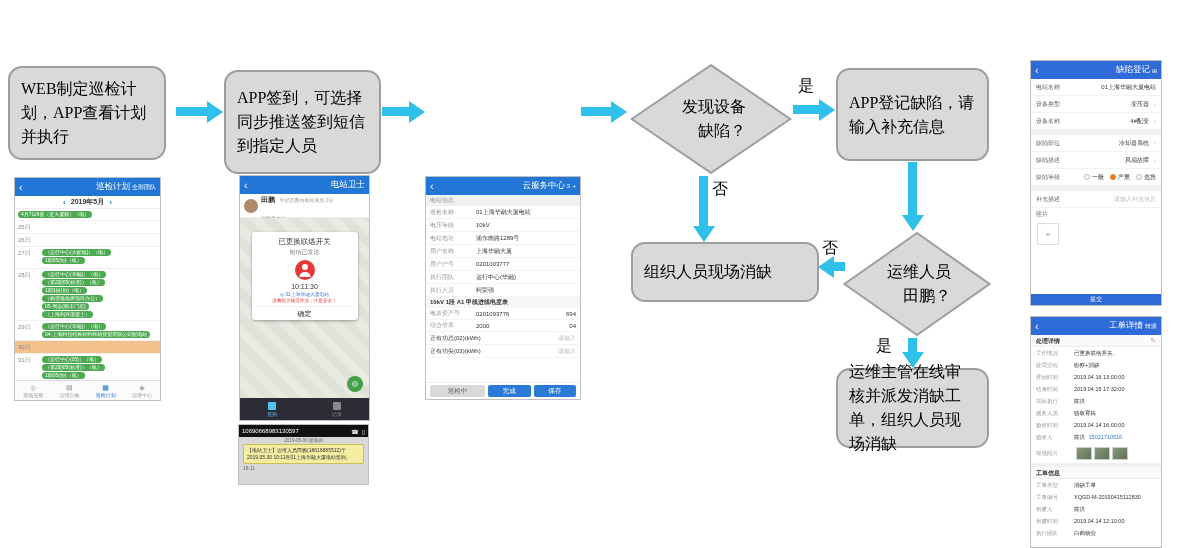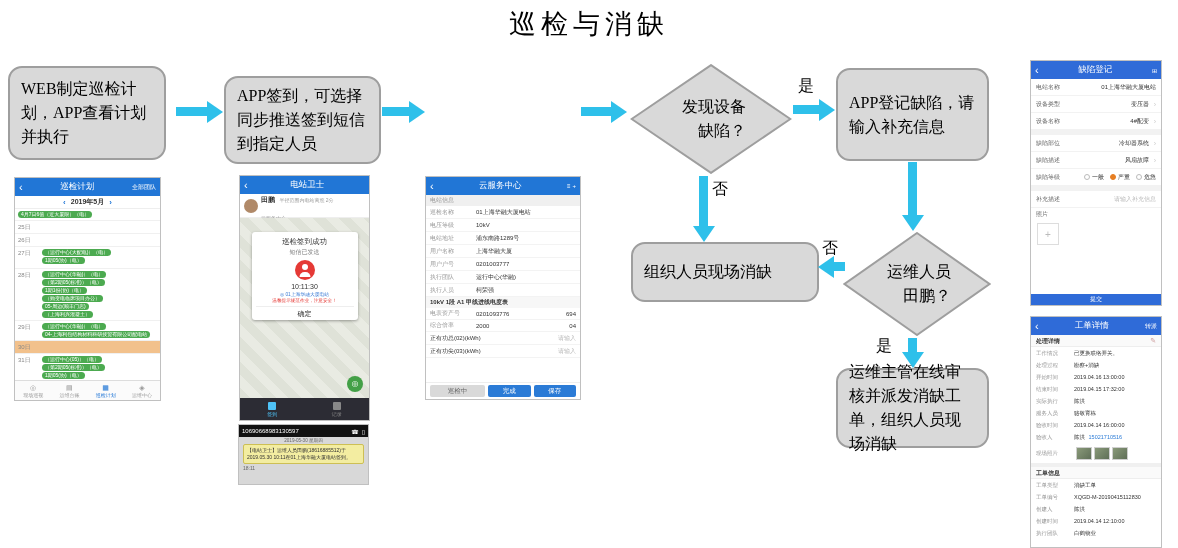--- a/index.html
+++ b/index.html
@@ -22,21 +22,21 @@
   .ah.left::after{right:auto;left:-15px;border-left:none;border-right:16px solid #2ec0ea}
   .av{width:9px}
   .av::after{content:"";position:absolute;left:50%;bottom:-15px;transform:translateX(-50%);
              border-top:16px solid #2ec0ea;border-left:11px solid transparent;border-right:11px solid transparent}
   .blabel{position:absolute;font-size:16px}
   
   .phone{position:absolute;background:#fff;border:1px solid #c0c0c0;overflow:hidden}
   .ph{height:18px;background:#2176d6;color:#fff;display:flex;align-items:center;padding:0 4px;gap:2px}
   .ph.indigo{background:#2f6bd8}
   .ph .bk{font-size:11px;line-height:1}
-  .ph .tt{flex:1;text-align:center;font-size:8.5px}
+  .ph .tt{flex:1;text-align:right;font-size:8.5px}
   .ph .rt{font-size:6px}
   
   .monthrow{height:13px;display:flex;align-items:center;justify-content:center;gap:5px;
             font-size:7px;font-weight:bold;color:#333;border-bottom:1px solid #eee;background:#fff}
   .monthrow .nav{color:#2176d6;font-size:8px}
   .topbadge{padding:1px 3px;border-bottom:1px solid #f0f0f0}
   .pill{display:block;width:fit-content;max-width:100%;background:#4caa50;color:#fff;font-size:5px;
         line-height:7px;padding:0 3px;border-radius:4px;margin:1px 0;white-space:nowrap;overflow:hidden}
   .dayrow{display:flex;border-bottom:1px solid #f0f0f0;padding:1px 3px}
   .dayrow .dt{width:24px;font-size:6px;color:#888;flex:none;padding-top:1px}
@@ -121,24 +121,23 @@
   .ophotos{display:flex;align-items:center;height:20px;padding:0 5px;gap:2px;background:#fff}
   .ophotos .lb{width:38px;font-size:5.5px;color:#999;flex:none}
   .thumb{width:16px;height:13px;background:linear-gradient(135deg,#8a9a7a,#5f6f57);border:1px solid #cfcfcf}
   .ogap{height:4px;background:#f0f0f0}
 </style>
 </head>
 <body>
 
 <div id="canvas">
 
-  <div id="title" class="serif">巡检与消缺</div>
 
   <div class="fbox serif" style="left:8px;top:66px;width:158px;height:94px">WEB制定巡检计划，APP查看计划并执行</div>
-  <div class="fbox serif" style="left:224px;top:76px;width:157px;height:88px">APP签到，可选择同步推送签到短信到指定人员</div>
+  <div class="fbox serif" style="left:224px;top:70px;width:157px;height:104px">APP签到，可选择同步推送签到短信到指定人员</div>
   <div class="fbox serif" style="left:836px;top:68px;width:153px;height:93px">APP登记缺陷，请输入补充信息</div>
   <div class="fbox serif" style="left:631px;top:242px;width:188px;height:60px">组织人员现场消缺</div>
   <div class="fbox serif" style="left:836px;top:368px;width:153px;height:80px">运维主管在线审核并派发消缺工单，组织人员现场消缺</div>
 
   <div class="diamond" style="left:630px;top:64px;width:162px;height:110px">
     <svg viewBox="0 0 100 100" preserveAspectRatio="none">
         <polygon points="50,1 99,50 50,99 1,50" fill="#d9d9d9" stroke="#9e9e9e" stroke-width="2" vector-effect="non-scaling-stroke"></polygon>
       </svg>
     <div class="dtext serif" style="padding:0 46px">发现设备缺陷？</div>
   </div>
@@ -250,21 +249,21 @@
     <div class="sinfo">
       <span class="avatar"></span>
       <span class="scol">
         <span class="sname">田鹏</span>
         <span class="sdesc">半径范围内电站离您 2分</span><br>
         <span class="sdesc">云服务中心</span>
       </span>
     </div>
     <div class="smap">
       <div class="spopup">
-        <div class="sp-t">巡检签到成功</div>
+        <div class="sp-t">已更换联络开关</div>
         <div class="sp-s">短信已发送</div>
         <div class="sp-ic">
             <span class="hd"></span>
             <span class="bd"></span>
           </div>
         <div class="sp-time">10:11:30</div>
         <div class="sp-st">
           <span>◎</span>
           <span>01上海华融大厦电站</span>
         </div>

